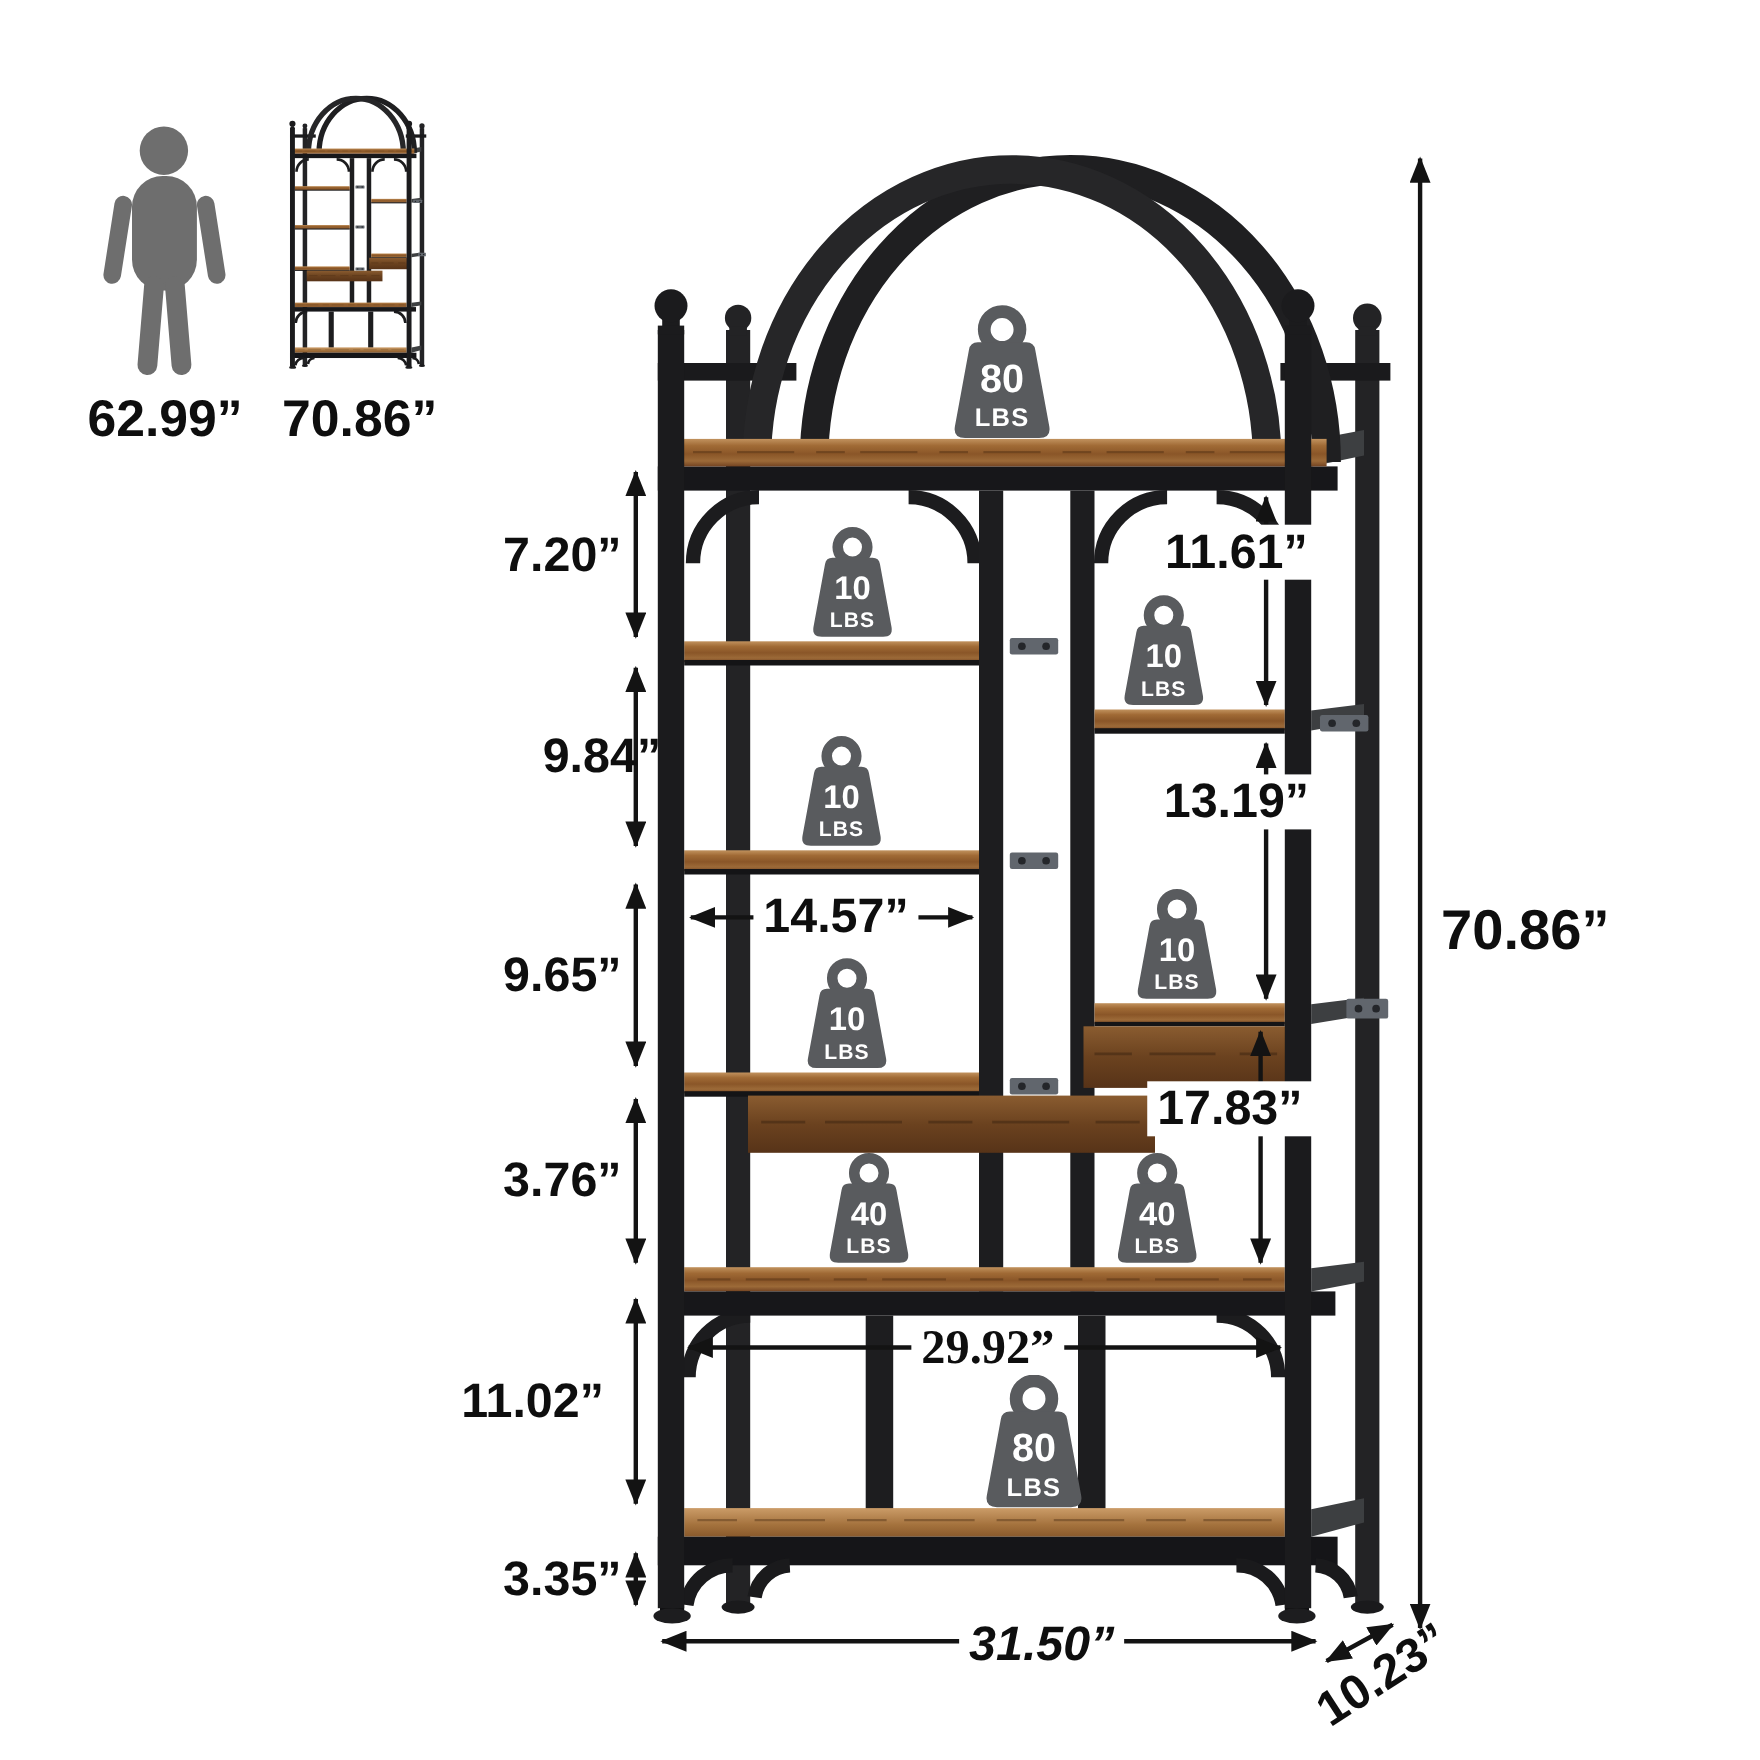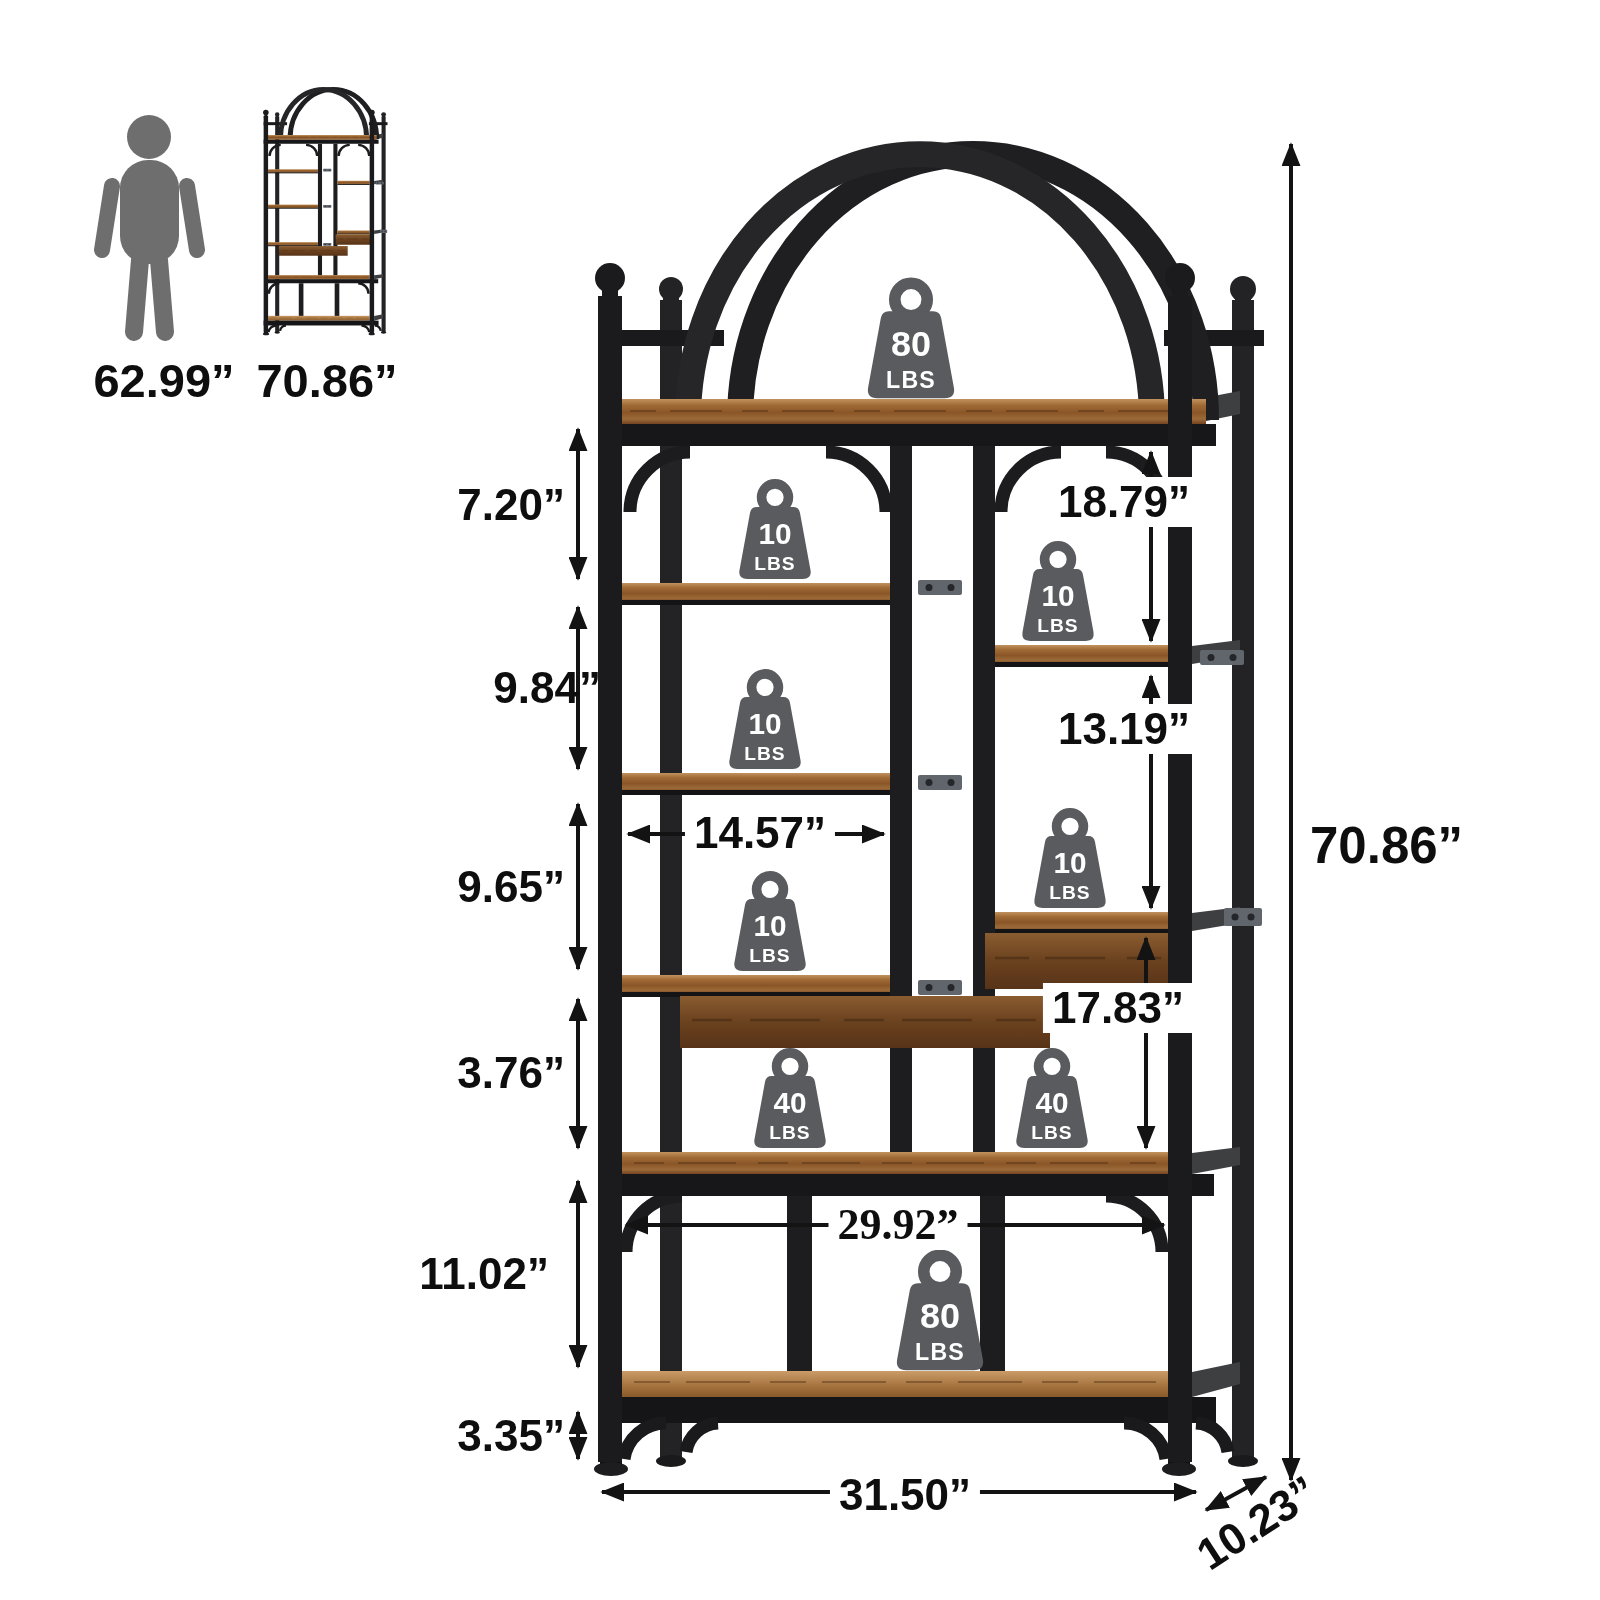--- a/index.html
+++ b/index.html
@@ -281,34 +281,34 @@
 </div>
 <div class="weight" style="left:882px;top:1247px;width:116px;height:128px;">
   <svg viewBox="0 0 100 110">
         <circle cx="50" cy="21" r="14" fill="none" stroke="#595b5e" stroke-width="10"></circle>
   <path d="M31,31 L69,31 Q75,31 76,37 L87,97 Q88.5,106 79,106 L21,106 Q11.5,106 13,97 L24,37 Q25,31 31,31 Z" fill="#595b5e"></path>
   <text class="wv" x="50" y="70" text-anchor="middle">80</text>
   <text class="wu" x="50" y="97" text-anchor="middle">LBS</text>
       </svg>
 </div>
 
-<div class="dim cmp ctr" style="left:164px;top:380px;text-align:right;">62.99”</div>
+<div class="dim cmp ctr" style="left:150px;top:380px;text-align:right;">62.99”</div>
 <div class="dim cmp ctr" style="left:327px;top:380px;">70.86”</div>
 
 <div class="dim ra" style="left:565px;top:505px;">7.20”</div>
 <div class="dim ra" style="left:565px;top:688px;margin-left:36px;">9.84”</div>
 <div class="dim ra" style="left:565px;top:887px;">9.65”</div>
 <div class="dim ra" style="left:565px;top:1073px;">3.76”</div>
 <div class="dim ra" style="left:549px;top:1274px;">11.02”</div>
 <div class="dim ra" style="left:565px;top:1436px;">3.35”</div>
 
-<div class="dim ctr bg" style="left:1124px;top:502px;">18.79”</div>
+<div class="dim ctr bg" style="left:1124px;top:502px;">11.61”</div>
 <div class="dim ctr bg" style="left:1124px;top:729px;">13.19”</div>
 <div class="dim ctr bg" style="left:1118px;top:1008px;">17.83”</div>
 
 <div class="dim ctr bg" style="left:760px;top:833px;">14.57”</div>
 <div class="dim ctr bg" style="left:898px;top:1225px;font-family:Liberation Serif, serif;">29.92”</div>
-<div class="dim ctr bg" style="left:905px;top:1495px;">31.50”</div>
+<div class="dim ctr bg" style="left:947px;top:1495px;font-style:italic;">31.50”</div>
 
 <div class="dim rot" style="left:1257px;top:1523px;">10.23”</div>
 <div class="dim big la" style="left:1310px;top:845px;">70.86”</div>
 
 </div>
 
 </body></html>

